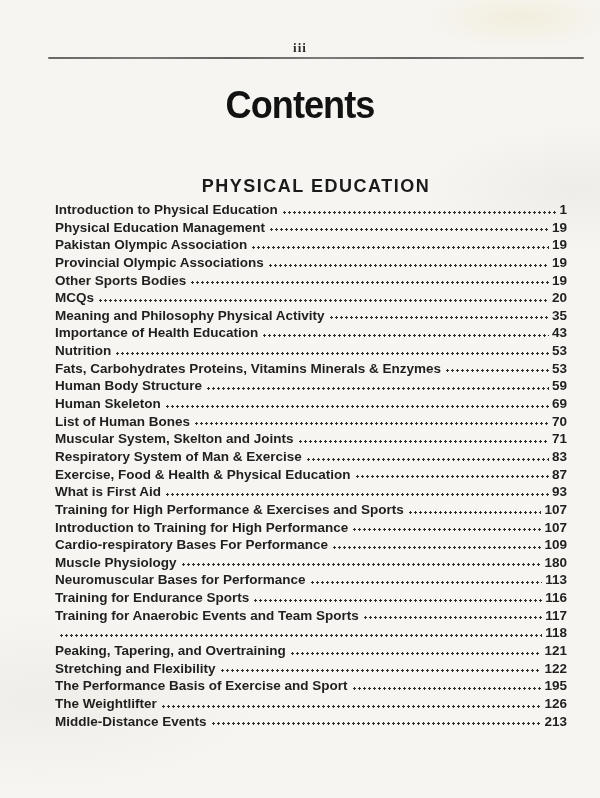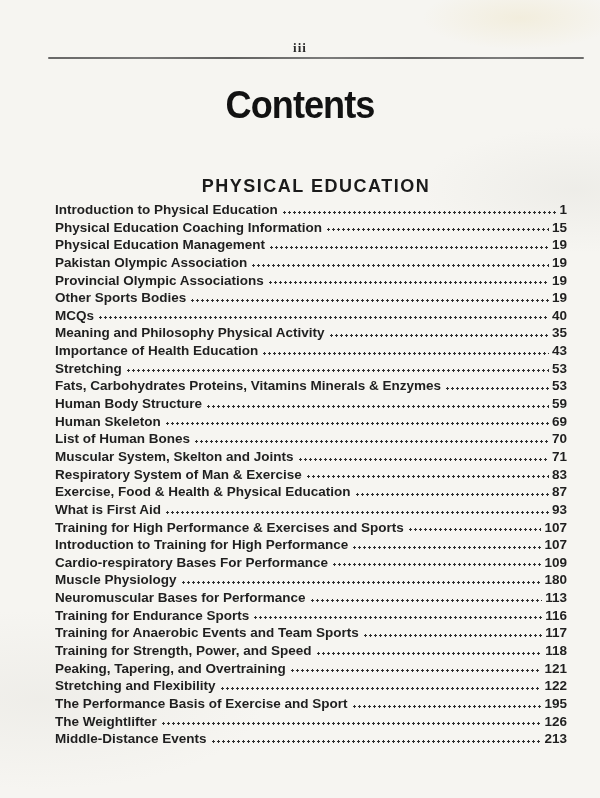--- a/index.html
+++ b/index.html
@@ -110,25 +110,20 @@
   <div class="rule"></div>
   <h1 class="contents-title">Contents</h1>
   <h2 class="section-heading">PHYSICAL EDUCATION</h2>
   <div class="toc">
   <div class="toc-row">
     <span class="t">Introduction to Physical Education</span>
     <span class="dots"></span>
     <span class="p">1</span>
   </div>
 
-  <div class="toc-row">
-    <span class="t">Physical Education Coaching Information</span>
-    <span class="dots"></span>
-    <span class="p">15</span>
-  </div>
 
   <div class="toc-row">
     <span class="t">Physical Education Management</span>
     <span class="dots"></span>
     <span class="p">19</span>
   </div>
 
   <div class="toc-row">
     <span class="t">Pakistan Olympic Association</span>
     <span class="dots"></span>
@@ -143,37 +138,37 @@
 
   <div class="toc-row">
     <span class="t">Other Sports Bodies</span>
     <span class="dots"></span>
     <span class="p">19</span>
   </div>
 
   <div class="toc-row">
     <span class="t">MCQs</span>
     <span class="dots"></span>
-    <span class="p">40</span>
+    <span class="p">20</span>
   </div>
 
   <div class="toc-row">
     <span class="t">Meaning and Philosophy Physical Activity</span>
     <span class="dots"></span>
     <span class="p">35</span>
   </div>
 
   <div class="toc-row">
     <span class="t">Importance of Health Education</span>
     <span class="dots"></span>
     <span class="p">43</span>
   </div>
 
   <div class="toc-row">
-    <span class="t">Stretching</span>
+    <span class="t">Nutrition</span>
     <span class="dots"></span>
     <span class="p">53</span>
   </div>
 
   <div class="toc-row">
     <span class="t">Fats, Carbohydrates Proteins, Vitamins Minerals &amp; Enzymes</span>
     <span class="dots"></span>
     <span class="p">53</span>
   </div>
 
@@ -255,21 +250,20 @@
     <span class="p">116</span>
   </div>
 
   <div class="toc-row">
     <span class="t">Training for Anaerobic Events and Team Sports</span>
     <span class="dots"></span>
     <span class="p">117</span>
   </div>
 
   <div class="toc-row">
-    <span class="t">Training for Strength, Power, and Speed</span>
     <span class="dots"></span>
     <span class="p">118</span>
   </div>
 
   <div class="toc-row">
     <span class="t">Peaking, Tapering, and Overtraining</span>
     <span class="dots"></span>
     <span class="p">121</span>
   </div>
 

